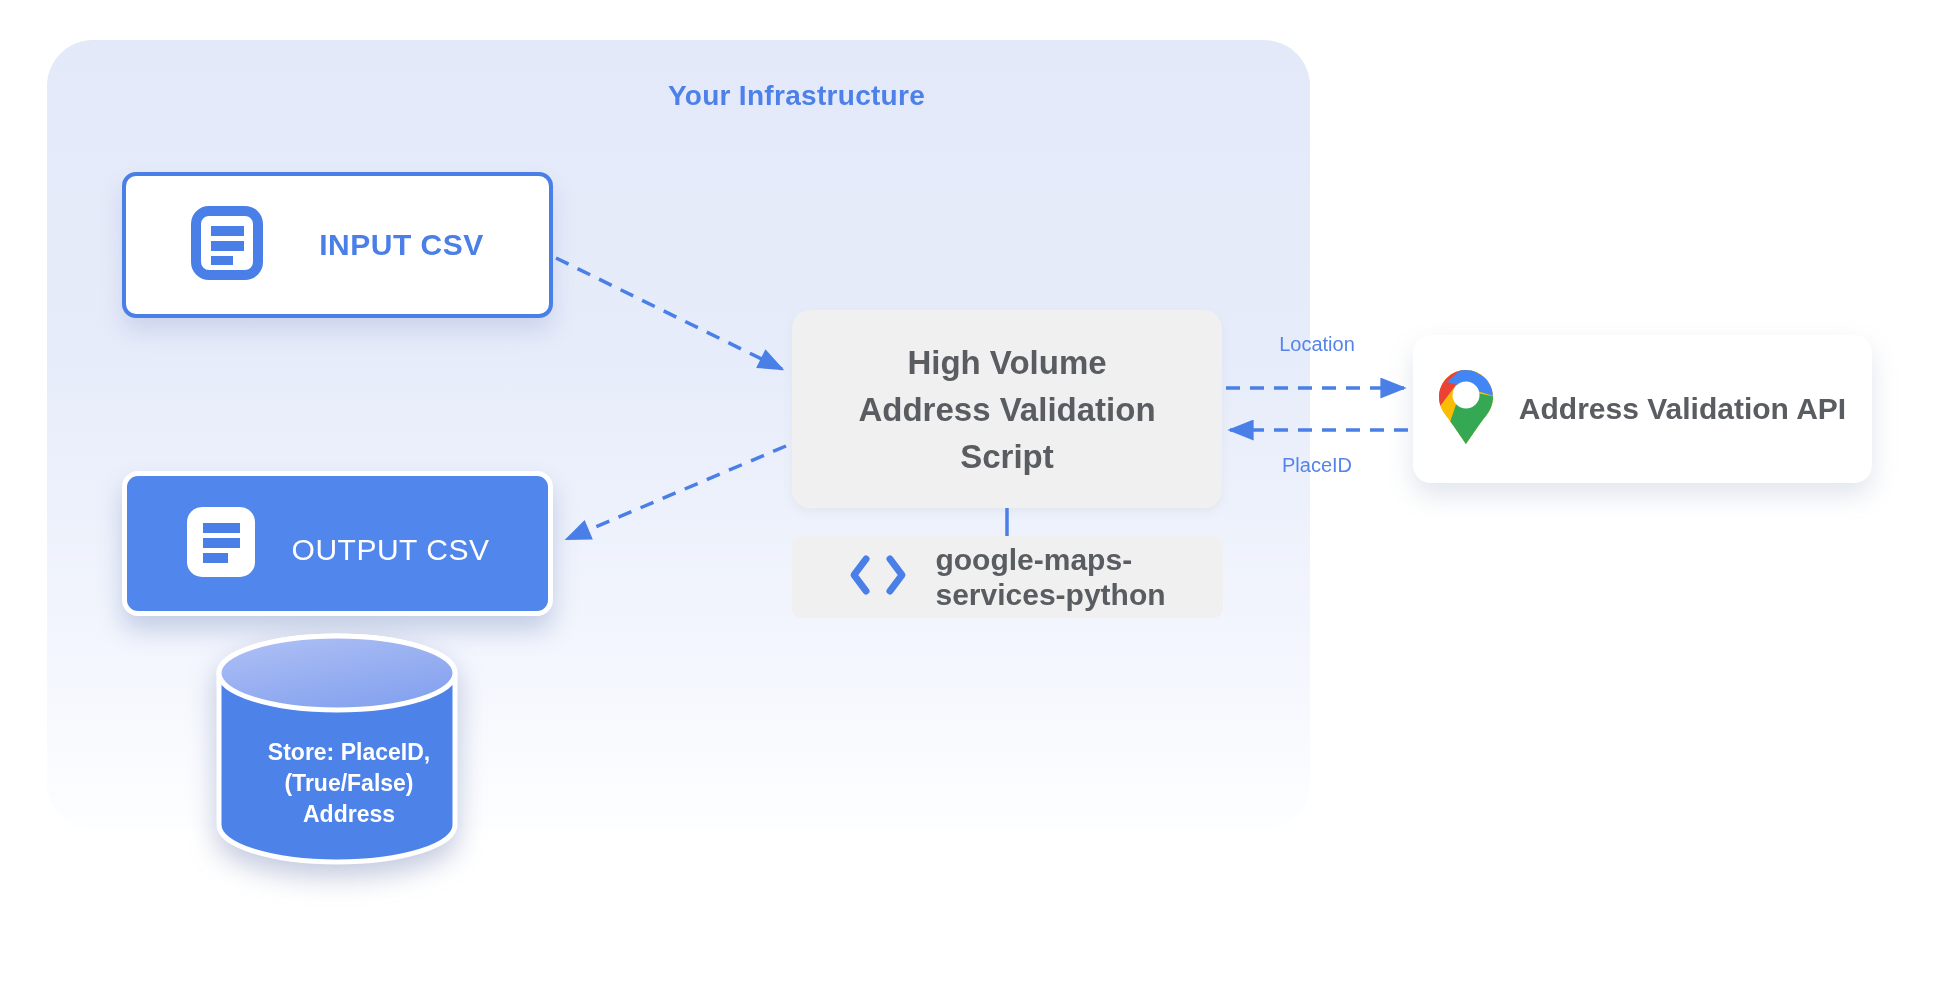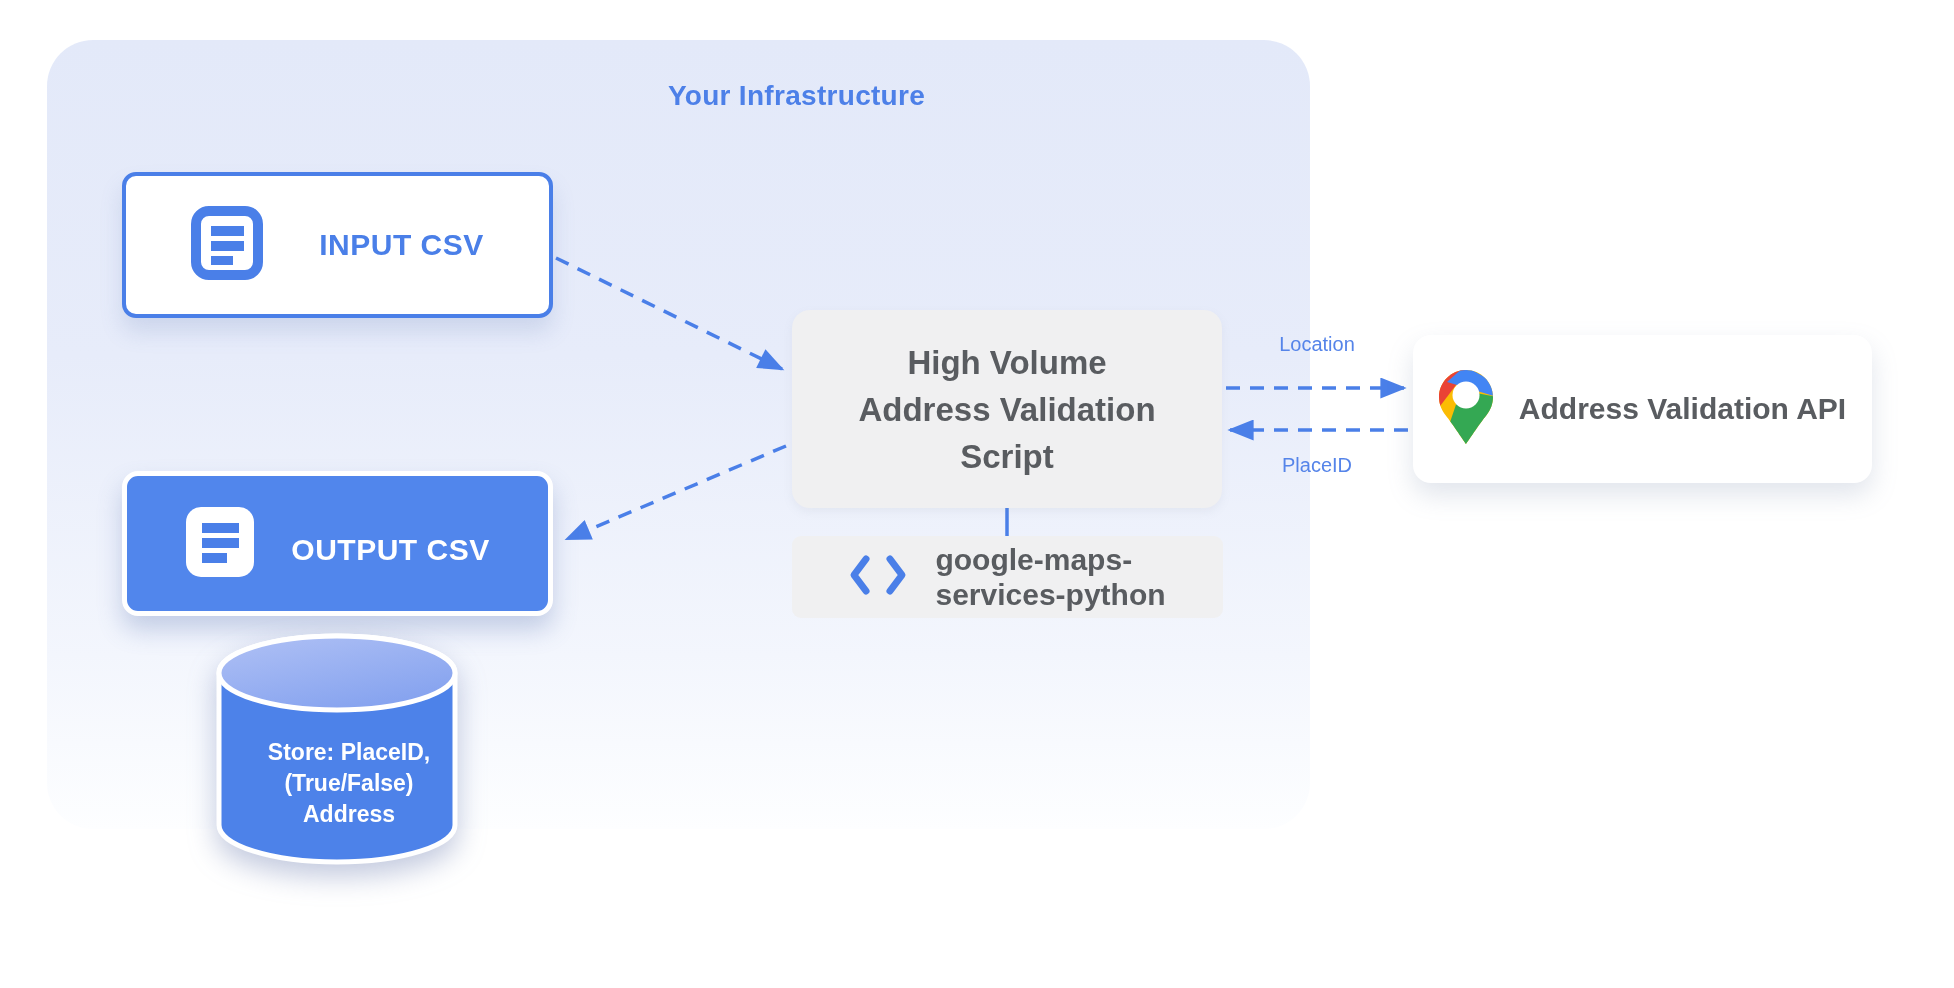--- a/index.html
+++ b/index.html
@@ -23,21 +23,21 @@
     border:4px solid #4a7fe8;border-radius:14px;gap:56px;
     box-shadow:0 14px 22px rgba(90,115,180,.18);
   }
   .input-node .lbl{font-size:30px;font-weight:700;color:#4a7fe8;letter-spacing:.5px;}
   
   .output-node{
     left:122px;top:471px;width:431px;height:145px;background:#5186ec;
     border:5px solid #ffffff;border-radius:16px;gap:36px;
     box-shadow:0 14px 24px rgba(90,115,180,.30);
   }
-  .output-node .lbl{font-size:30px;font-weight:700;color:#ffffff;letter-spacing:.5px;margin-top:12px;}
+  .output-node .lbl{font-size:30px;font-weight:400;color:#ffffff;letter-spacing:.5px;margin-top:12px;}
   
   .cyl-wrap{position:absolute;left:204px;top:626px;width:266px;height:256px;}
   .cyl-wrap svg{filter:drop-shadow(0 12px 14px rgba(80,100,160,.35));}
   .cyl-text{
     position:absolute;left:216px;top:737px;width:266px;text-align:center;
     color:#ffffff;font-size:23px;line-height:31px;font-weight:700;
   }
   
   .script-node{
     left:792px;top:310px;width:430px;height:198px;background:#f0f0f1;border-radius:18px;

